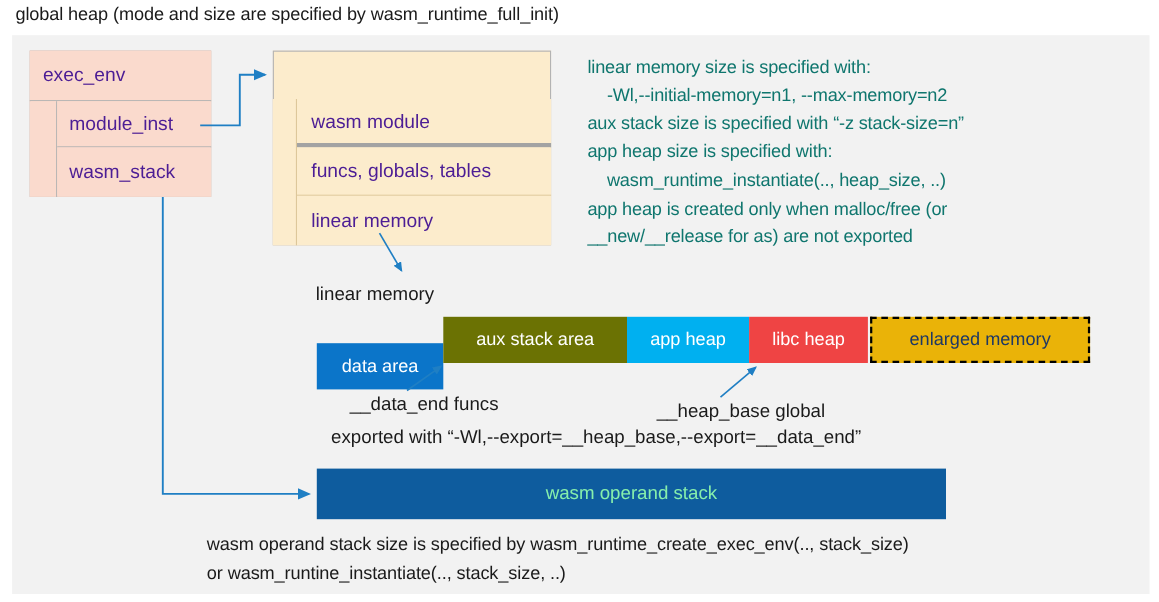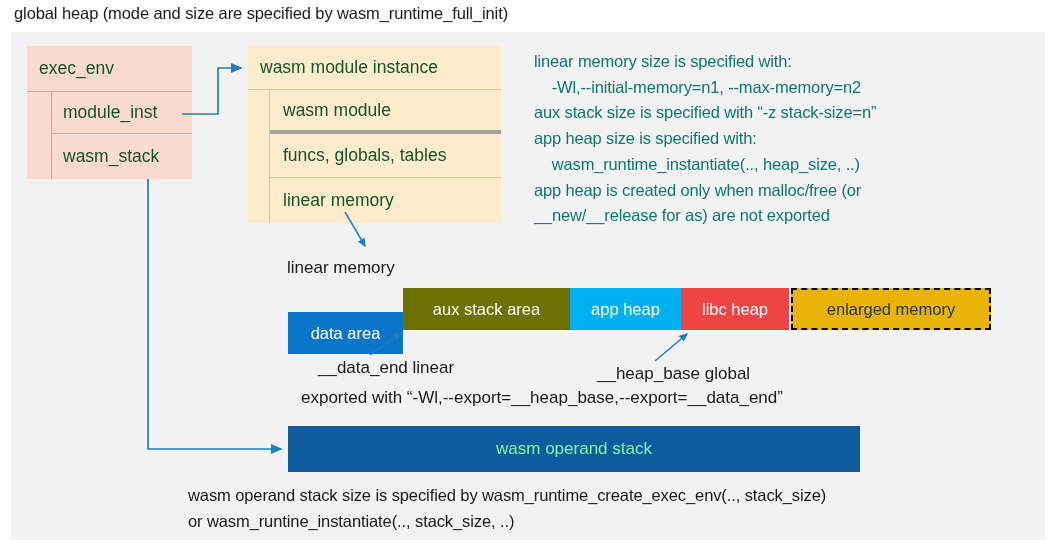--- a/index.html
+++ b/index.html
@@ -43,21 +43,21 @@
   
   .box {
     box-sizing: border-box;
     border: 1px solid #b3b3b3;
   }
   .box-row {
     box-sizing: border-box;
     display: flex;
     align-items: center;
     font-size: 17.5px;
-    color: #14532d;
+    color: #4c1d95;
     white-space: nowrap;
   }
 
   
   #exec-env-box {
     left: 27px;
     top: 46px;
     width: 165px;
     height: 133px;
     background: #fadacd;
@@ -224,21 +224,20 @@
 
   <div class="abs" id="backdrop" style="background: rgb(242, 242, 242);"></div>
 
   <div class="abs box" id="exec-env-box" style="background: rgb(250, 218, 205);"></div>
   <div class="abs box-row" id="exec-env-title" style="background: rgb(250, 218, 205);">exec_env</div>
   <div class="abs" id="exec-env-indent" style="background: rgb(250, 218, 205);"></div>
   <div class="abs box-row" id="module-inst-row" style="background: rgb(250, 218, 205);">module_inst</div>
   <div class="abs box-row" id="wasm-stack-row" style="background: rgb(250, 218, 205);">wasm_stack</div>
 
   <div class="abs box" id="wmi-box" style="background: rgb(252, 236, 204);"></div>
-  <div class="abs box-row" id="wmi-title" style="background: rgb(252, 236, 204);">wasm module instance</div>
   <div class="abs" id="wmi-indent" style="background: rgb(252, 236, 204);"></div>
   <div class="abs box-row wmi-row" id="wmi-row-0" style="background: rgb(252, 236, 204);">wasm module</div>
   <div class="abs box-row wmi-row" id="wmi-row-1" style="background: rgb(252, 236, 204);">funcs, globals, tables</div>
   <div class="abs box-row wmi-row" id="wmi-row-2" style="background: rgb(252, 236, 204);">linear memory</div>
 
   <div class="abs" id="notes">linear memory size is specified with:
     -Wl,--initial-memory=n1, --max-memory=n2
 aux stack size is specified with “-z stack-size=n”
 app heap size is specified with:
     wasm_runtime_instantiate(.., heap_size, ..)
@@ -247,21 +246,21 @@
 
   <div class="abs" id="linmem-caption">linear memory</div>
   <div class="abs" id="mem-bar">
       <div class="mem-seg" style="width: 115px; background: rgb(11, 117, 201); color: rgb(255, 255, 255); margin-top: 24px;">data area</div>
       <div class="mem-seg" style="width: 167px; background: rgb(107, 114, 3); color: rgb(255, 255, 255);">aux stack area</div>
       <div class="mem-seg" style="width: 111px; background: rgb(0, 176, 240); color: rgb(255, 255, 255);">app heap</div>
       <div class="mem-seg" style="width: 108px; background: #ef4444; color: rgb(255, 255, 255);">libc heap</div>
       <div class="mem-seg dashed" style="width: 200px; color: rgb(31, 56, 100);">enlarged memory</div>
     </div>
 
-  <div class="abs glabel" id="data-end-label">__data_end linear</div>
+  <div class="abs glabel" id="data-end-label">__data_end funcs</div>
   <div class="abs glabel" id="heap-base-label">__heap_base global</div>
   <div class="abs glabel" id="exported-with">exported with “-Wl,--export=__heap_base,--export=__data_end”</div>
 
   <div class="abs" id="operand-stack" style="background: rgb(14, 92, 158);">wasm operand stack</div>
   <div class="abs" id="bottom-note">wasm operand stack size is specified by wasm_runtime_create_exec_env(.., stack_size)
 or wasm_runtine_instantiate(.., stack_size, ..)</div>
 
   <svg class="abs" id="connectors" viewBox="0 0 1054 547" xmlns="http://www.w3.org/2000/svg">
     <defs>
       <marker id="arrowhead" markerWidth="7" markerHeight="7" refX="6" refY="3" orient="auto" markerUnits="strokeWidth">

